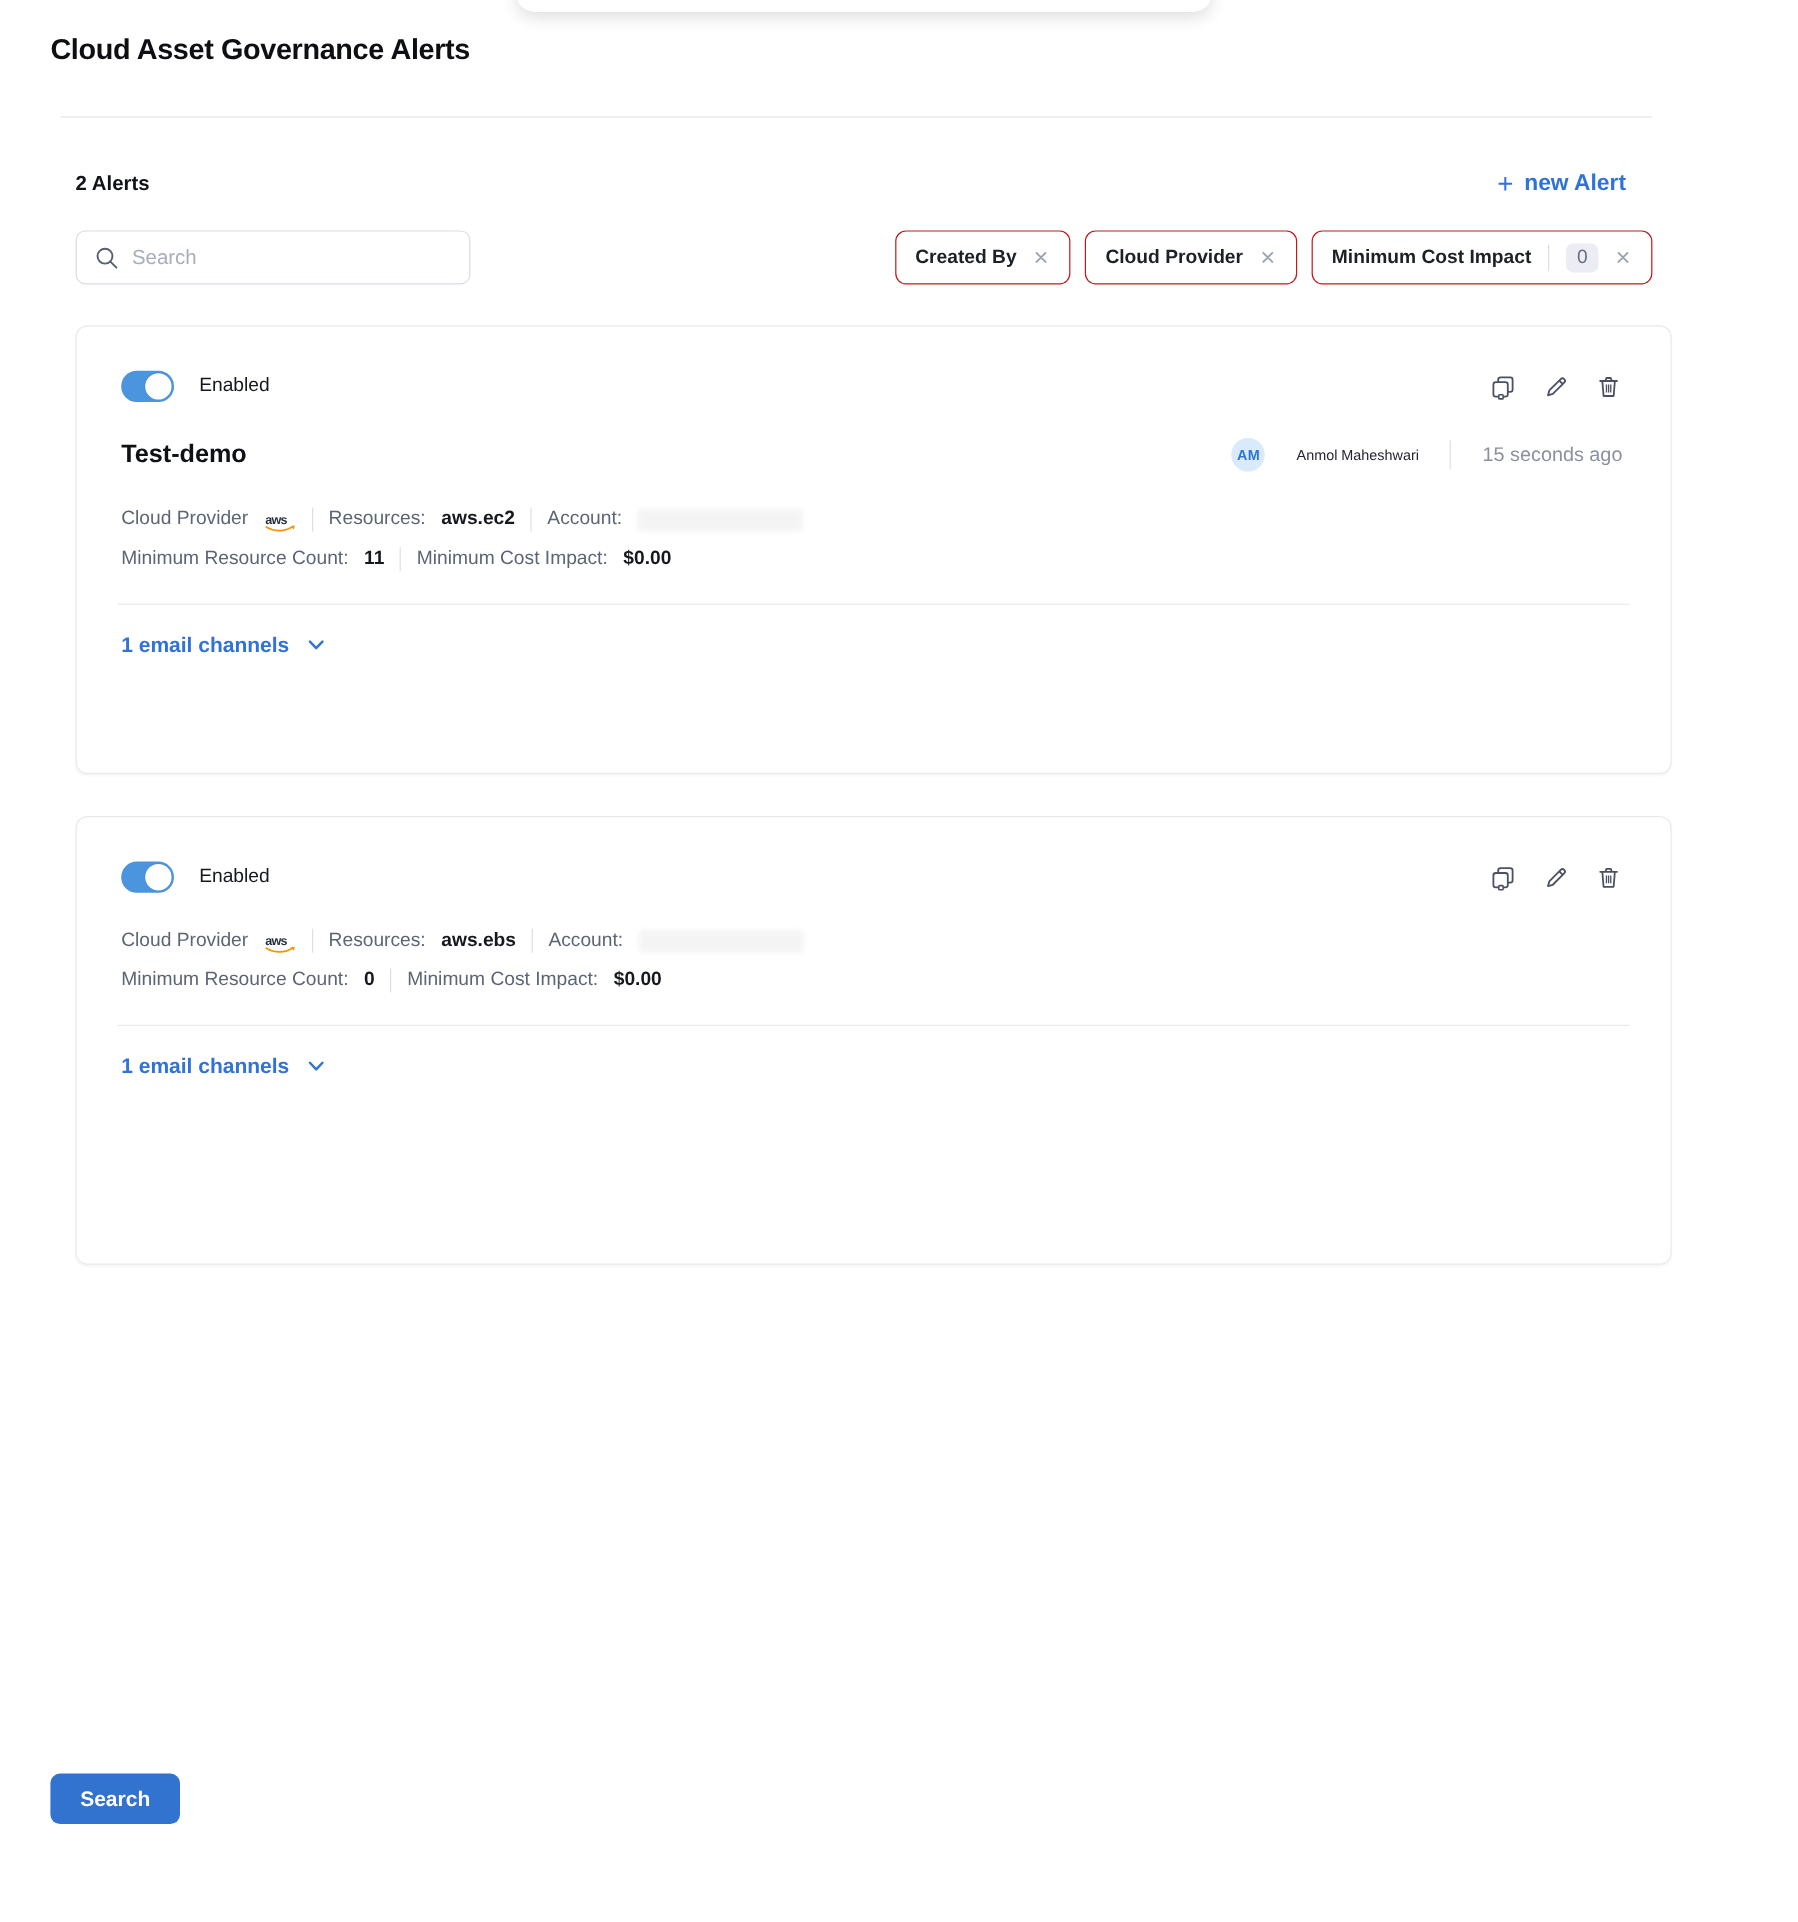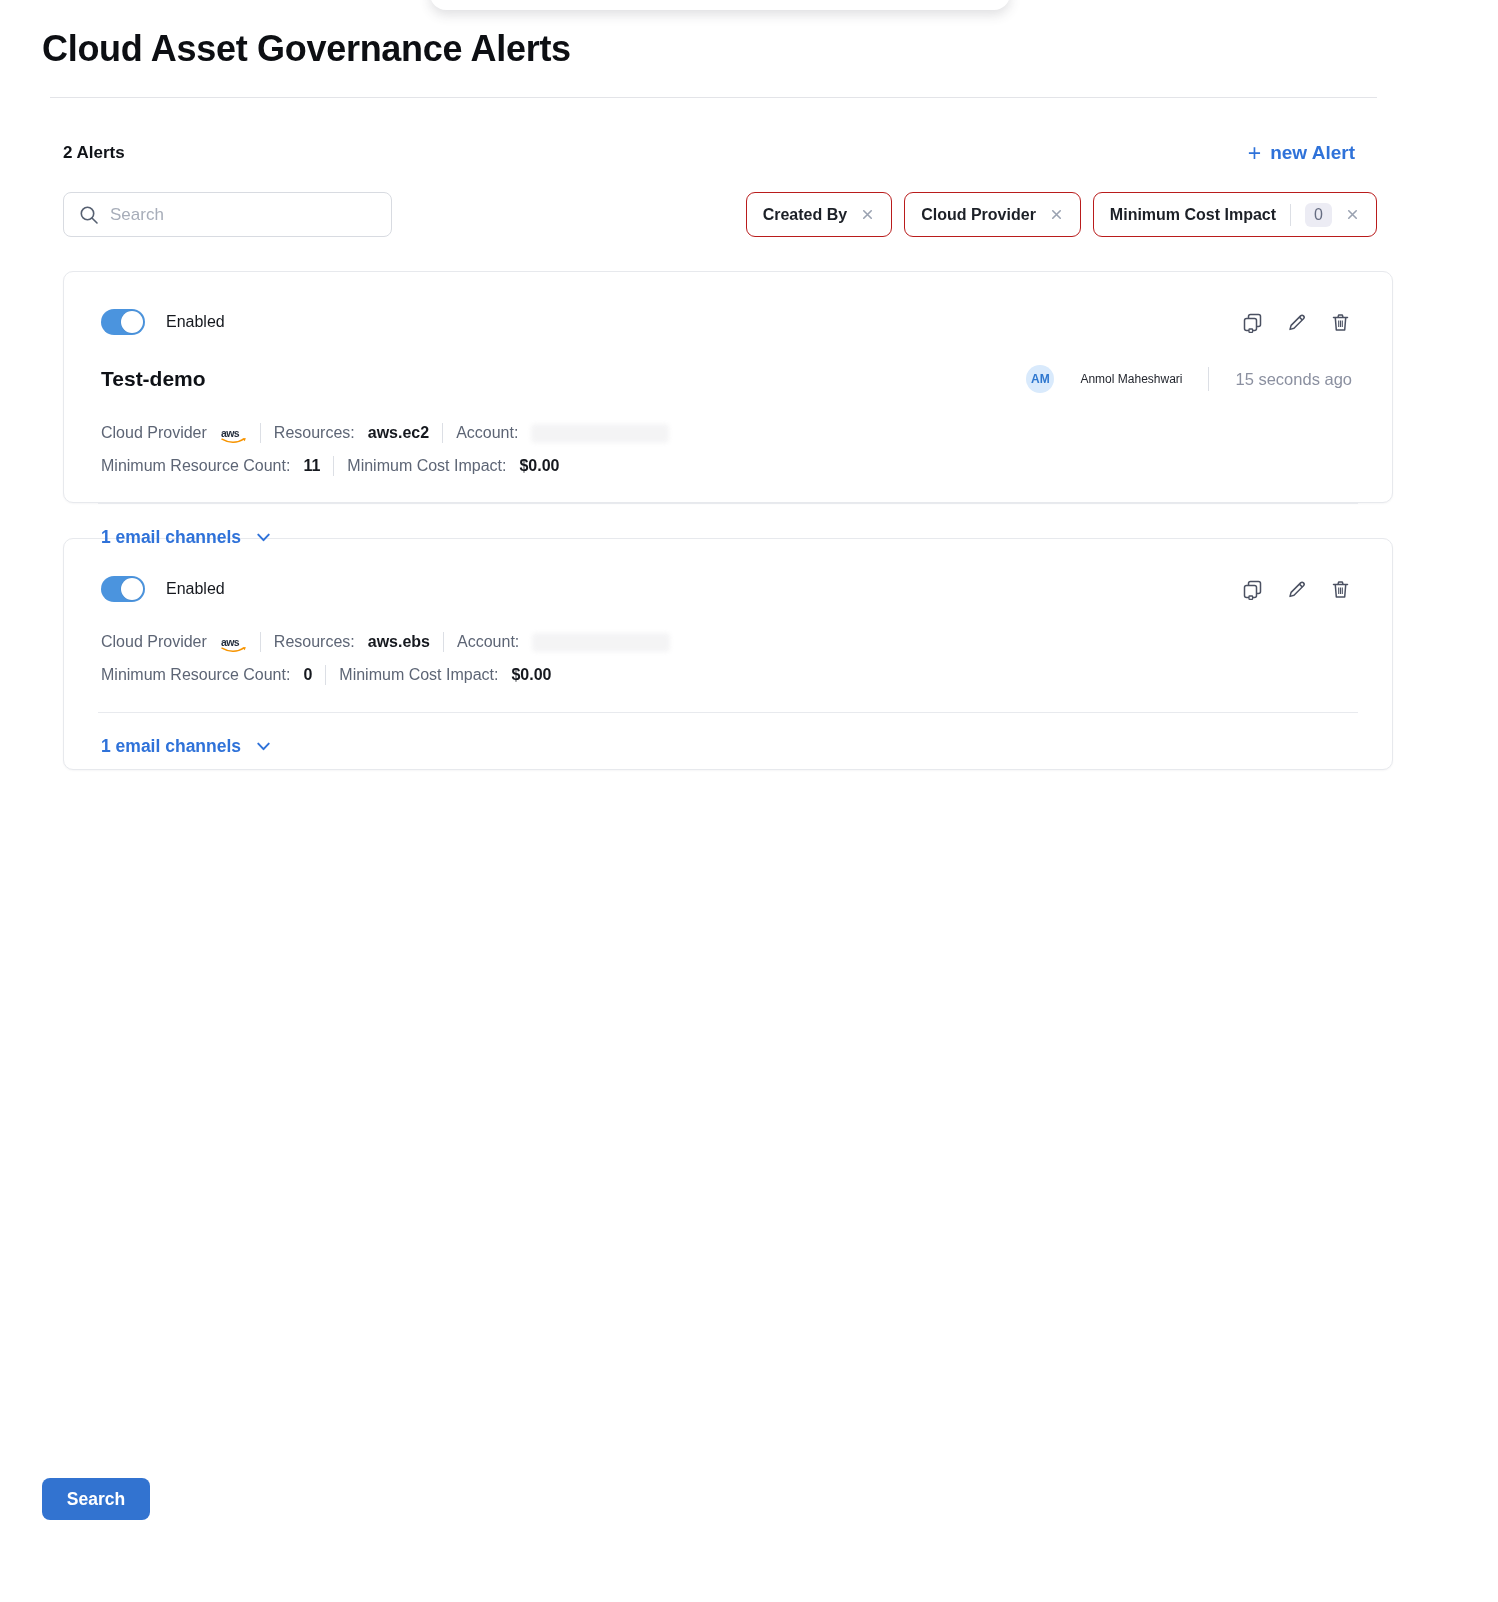--- a/index.html
+++ b/index.html
@@ -9,21 +9,21 @@
     font-family:"Liberation Sans", sans-serif; color:#15181e;
   }
   
   .top-artifact {
     position:absolute; left:430px; top:-22px; width:580px; height:32px;
     background:#fff; border-radius:18px;
     box-shadow:0 5px 12px rgba(60,64,72,.16);
   }
   .page-title {
     position:absolute; left:42px; top:28px;
-    font-size:36px; font-weight:800; letter-spacing:-.3px; color:#0d0f13;
+    font-size:24px; font-weight:800; letter-spacing:-.3px; color:#0d0f13;
   }
   .title-divider {
     position:absolute; left:50px; top:97px; width:1327px; height:1px;
     background:#e3e4e8; border:none;
   }
   .content { position:absolute; left:47px; top:138px; width:1330px;padding-left:16px; }
 
   .count-row { display:flex; justify-content:space-between; align-items:center; height:30px; }
   .alerts-count { font-size:17px; font-weight:700; color:#101318; }
   .new-alert-btn {
@@ -55,21 +55,21 @@
   .chip .chip-x { cursor:pointer; display:flex; align-items:center; }
   .chip .vdiv { width:1px; height:22px; background:#dcdfe5; margin:0 1px; }
   .chip .badge {
     background:#ececf4; color:#666d82; font-weight:500;
     border-radius:6px; padding:3px 9px; font-size:16px;
   }
 
   .card {
     width:1330px; border:1px solid #e7e9ed; border-radius:10px; background:#fff;
     box-shadow:0 1px 2px rgba(16,24,40,.04);
-    padding:37px 40px 0 37px; margin-top:34px; height:232px;
+    padding:37px 40px 0 37px; margin-top:34px; height:374px;
   }
   .card + .card { margin-top:35px; }
 
   .card-row1 { display:flex; justify-content:space-between; align-items:center; }
   .toggle-wrap { display:flex; align-items:center; gap:21px; }
   .toggle {
     width:44px; height:26px; border-radius:13px; background:#4b94de;
     position:relative; cursor:pointer; border:none; display:inline-block;
   }
   .toggle .knob {

